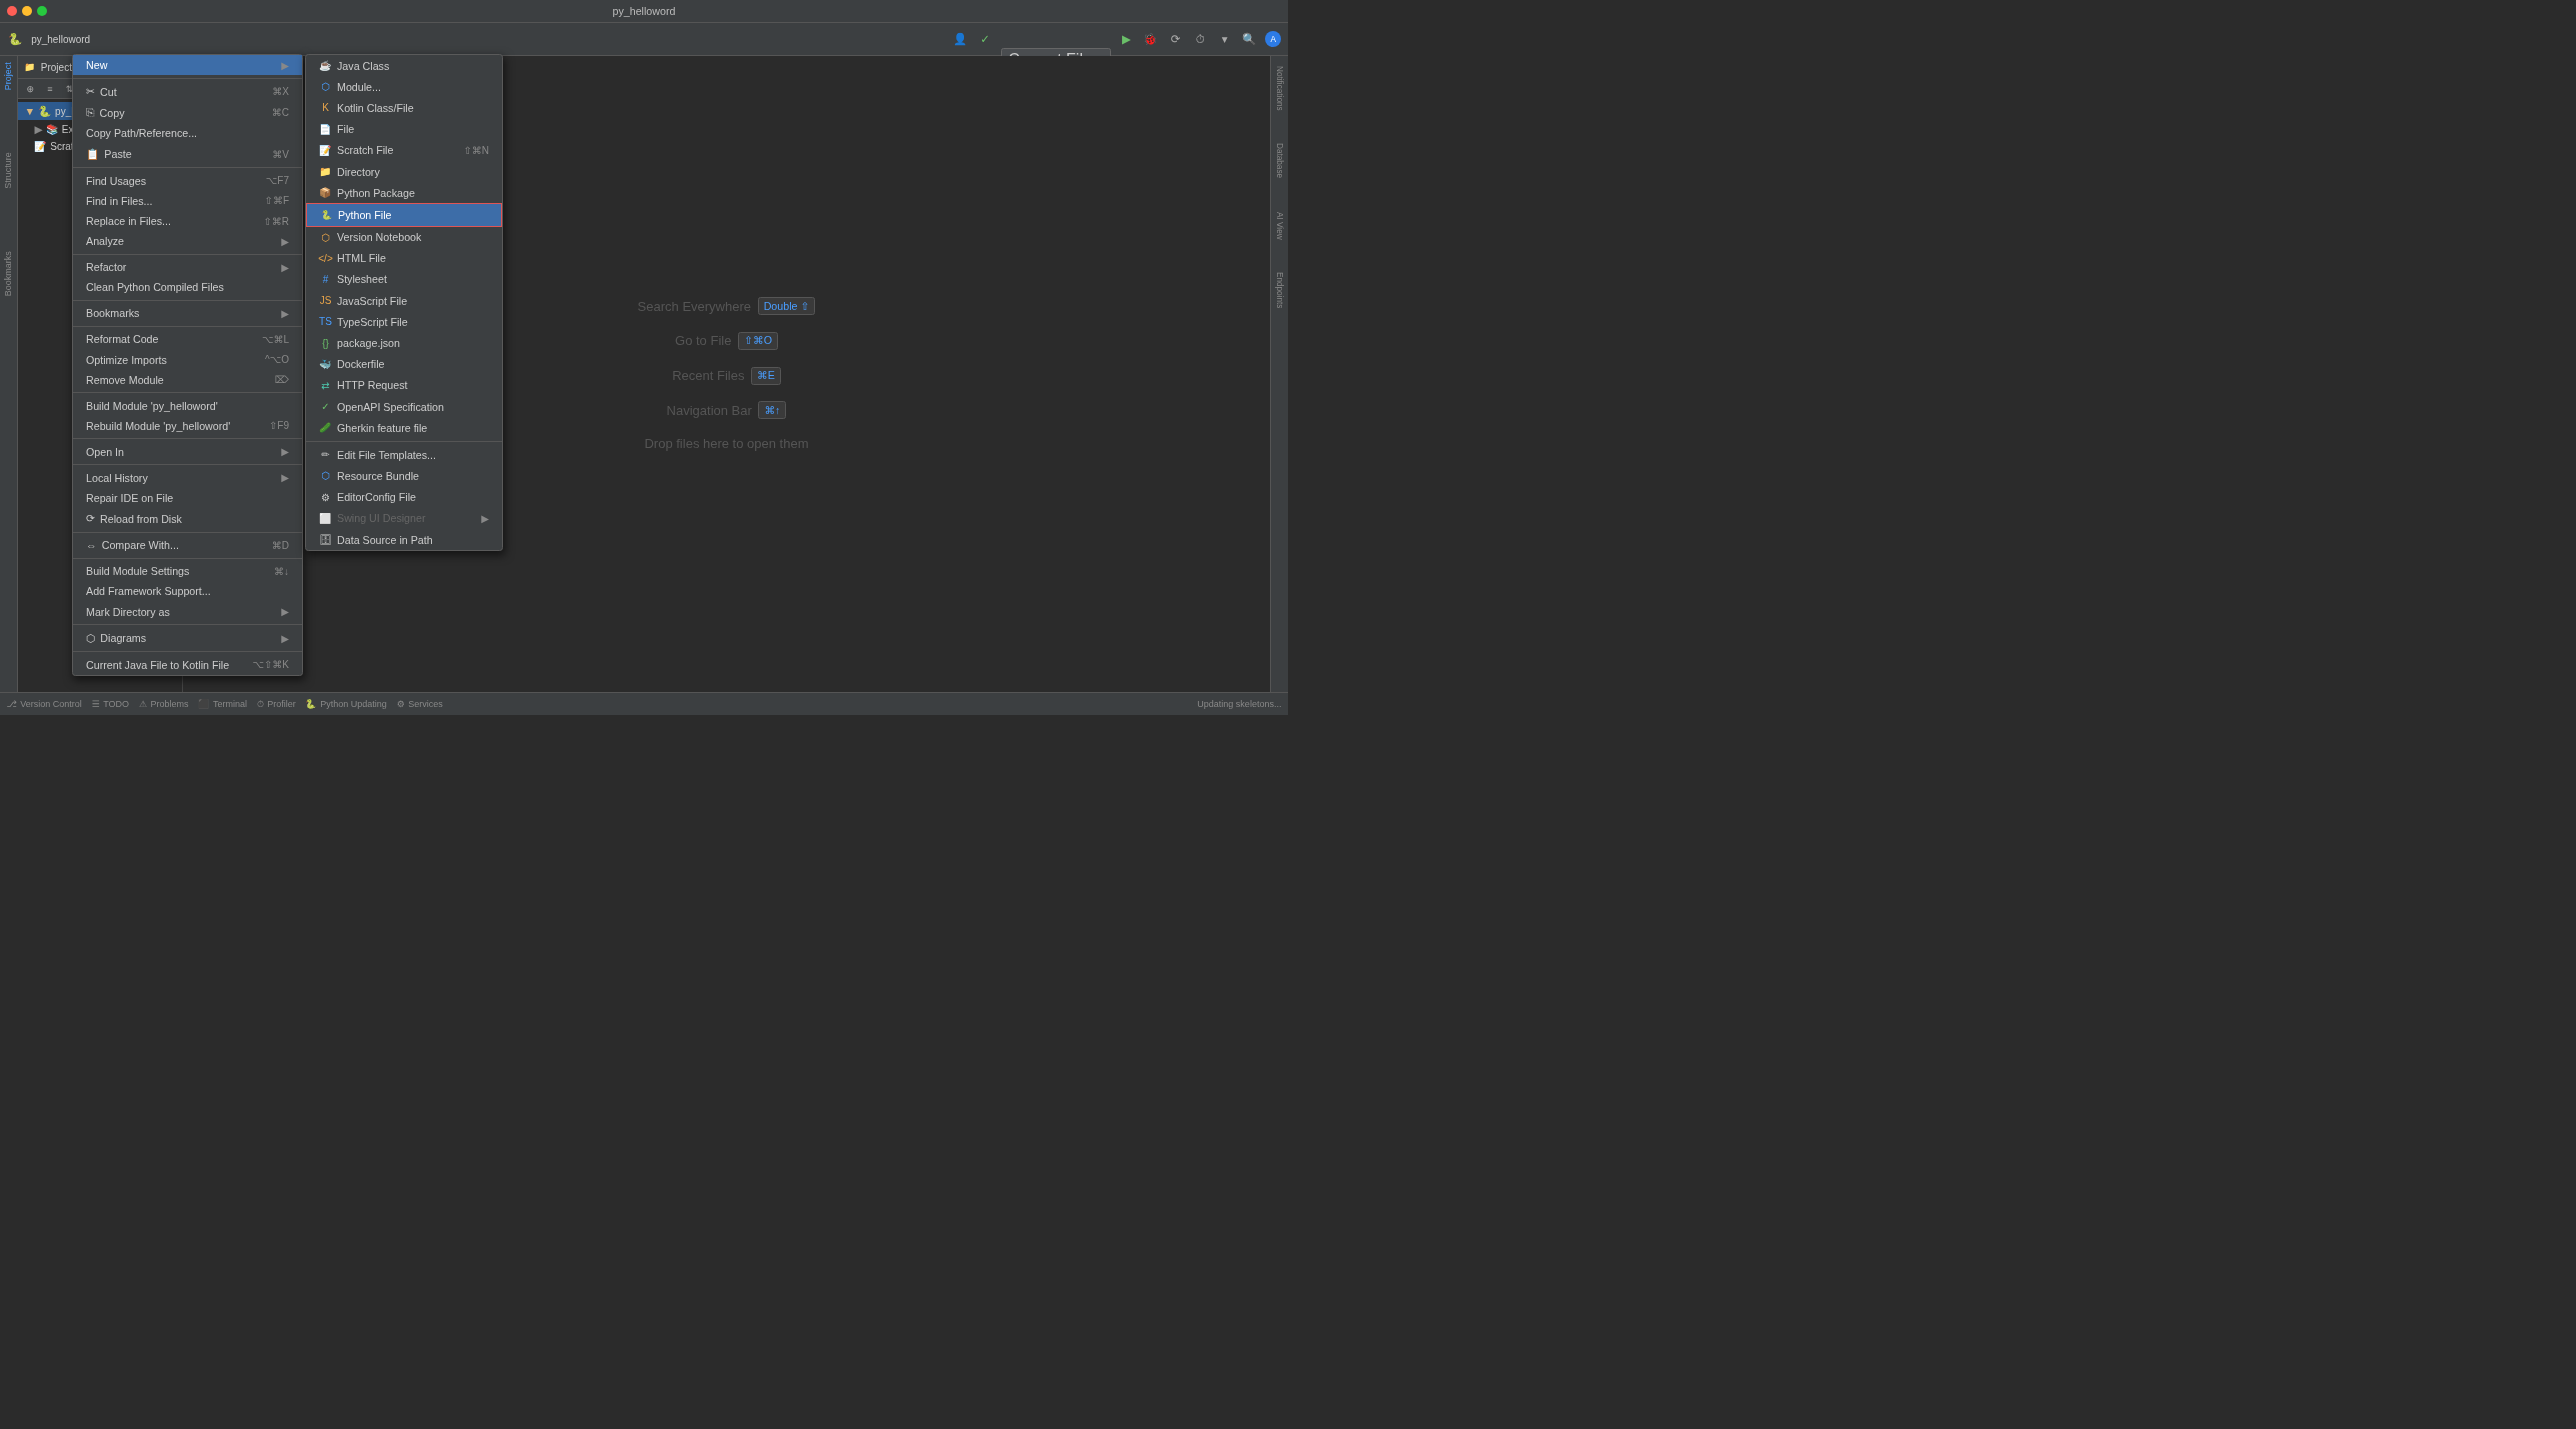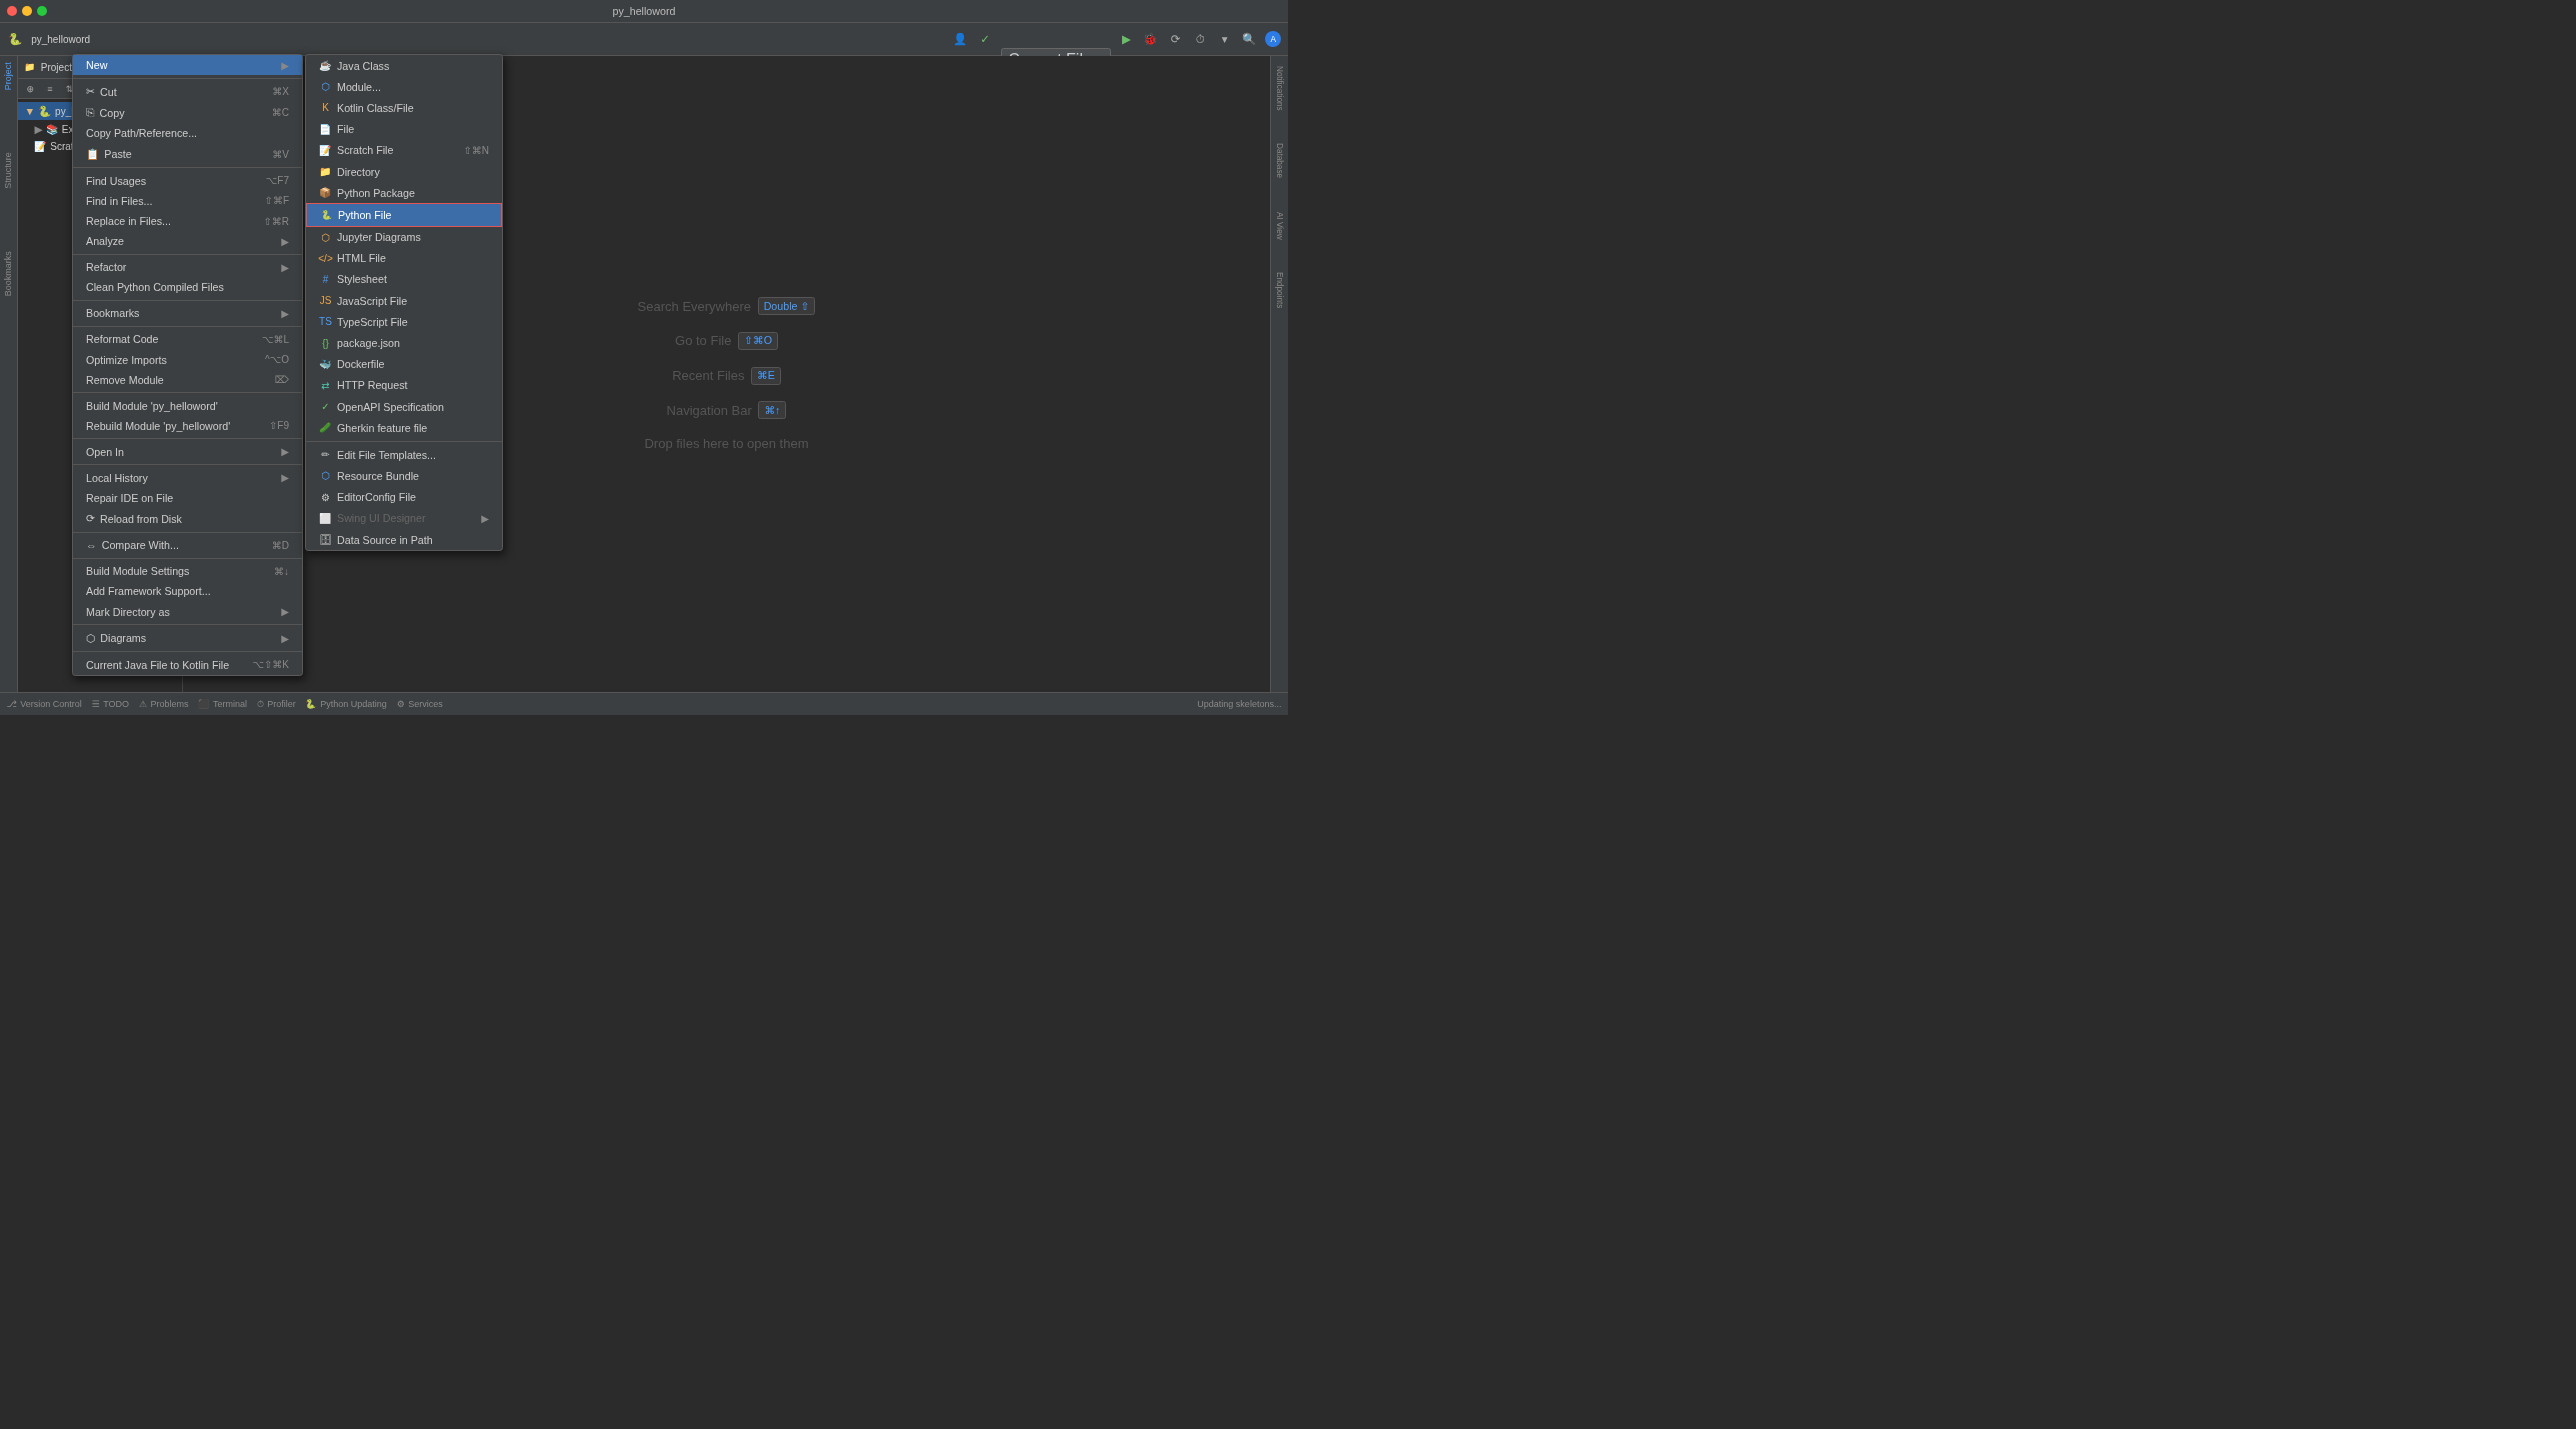--- a/index.html
+++ b/index.html
@@ -709,21 +709,21 @@
     <div class="ctx-item python-file-highlighted">
       <span class="ctx-item-left">
         <span class="icon-small icon-py">🐍</span>
         <span>Python File</span>
       </span>
     </div>
 
     <div class="ctx-item">
       <span class="ctx-item-left">
         <span class="icon-small icon-orange">⬡</span>
-        <span>Jupyter Diagrams</span>
+        <span>Version Notebook</span>
       </span>
     </div>
 
     <div class="ctx-item">
       <span class="ctx-item-left">
         <span class="icon-small icon-orange">&lt;/&gt;</span>
         <span>HTML File</span>
       </span>
     </div>
 

